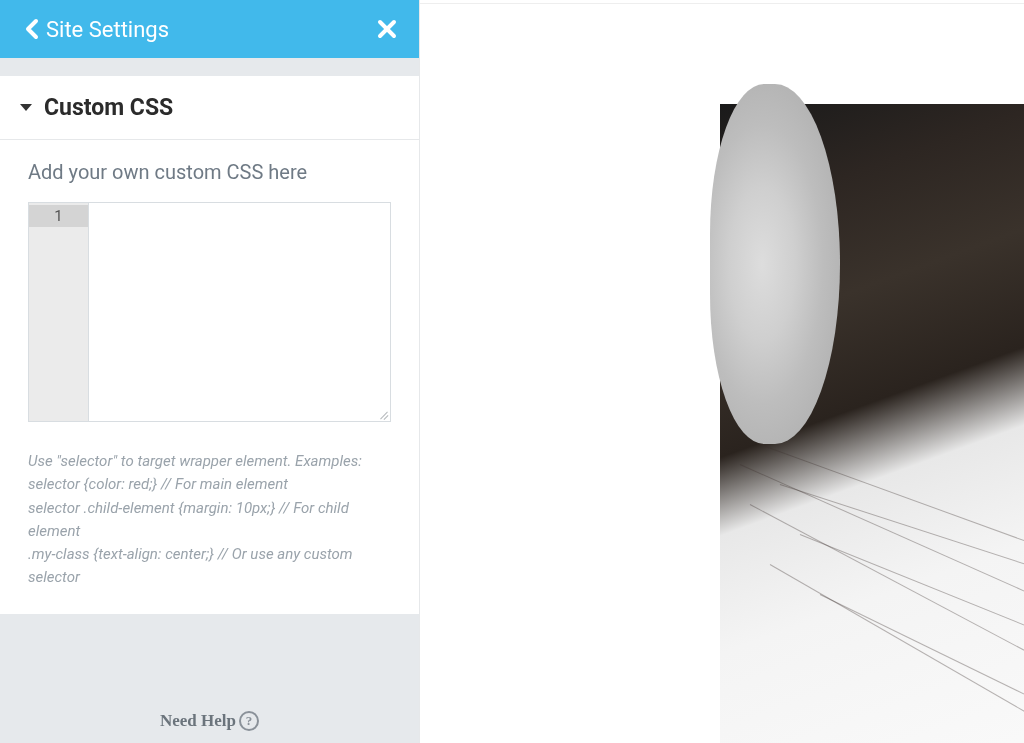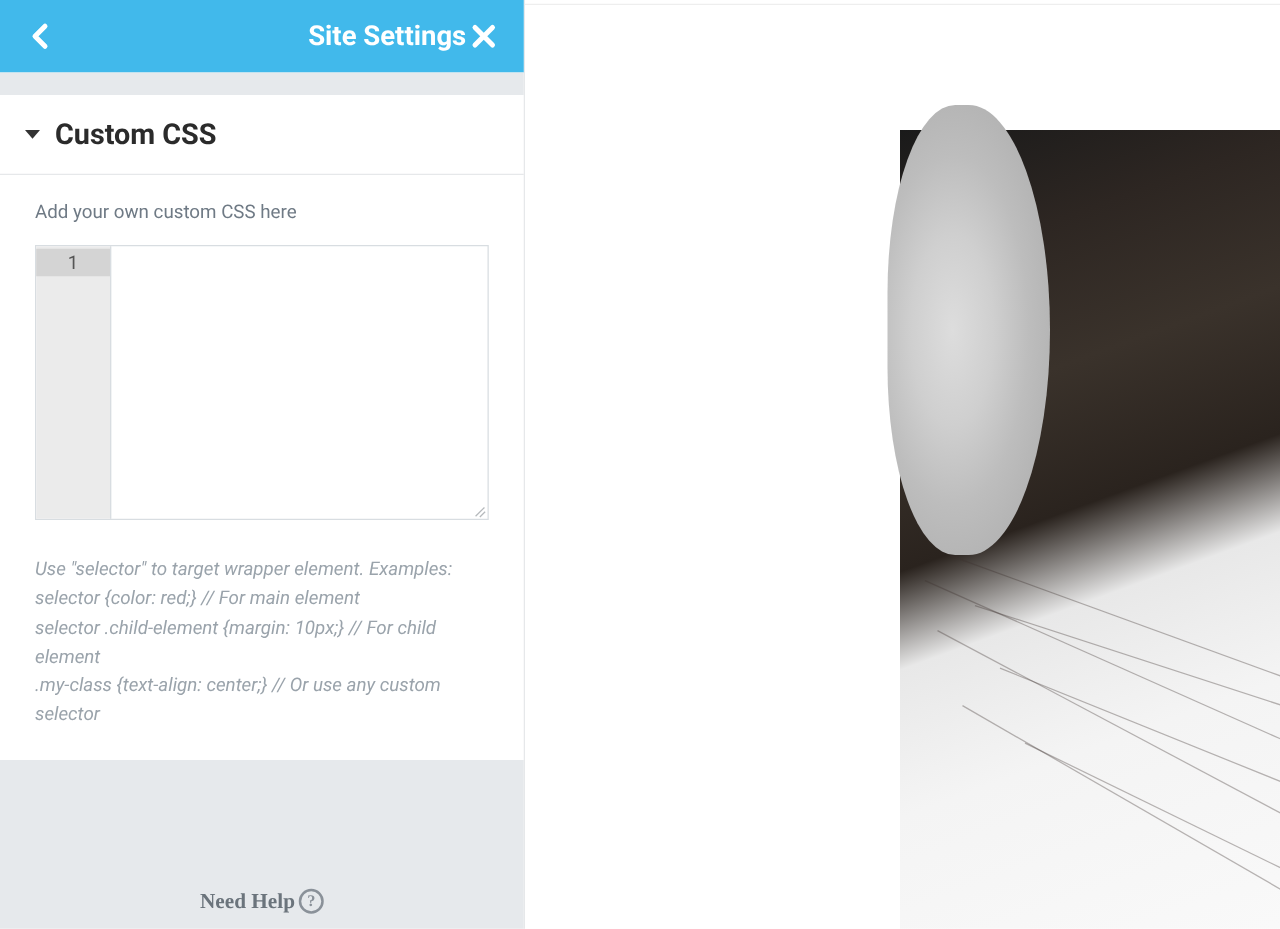--- a/index.html
+++ b/index.html
@@ -31,23 +31,23 @@
     background: #41b9eb;
     color: #fff;
     height: 58px;
     display: flex;
     align-items: center;
     justify-content: space-between;
     padding: 0 18px;
   }
   .sidebar-header .title {
     font-size: 22px;
-    font-weight: 700;
+    font-weight: 400;
     flex: 1;
-    text-align: right;
+    text-align: left;
   }
   .icon-btn {
     width: 28px; height: 28px;
     display: flex; align-items: center; justify-content: center;
     cursor: pointer;
     color: #fff;
   }
   .gray-band {
     height: 18px;
     background: #e6e9ec;
@@ -69,21 +69,21 @@
   .section-header .label {
     font-size: 23px;
     font-weight: 700;
     color: #2b2b2b;
   }
   .section-body {
     padding: 20px 28px 24px 28px;
     flex: 0 0 auto;
   }
   .field-label {
-    font-size: 15px;
+    font-size: 20px;
     color: #6f7a85;
     margin-bottom: 18px;
   }
   .code-editor {
     border: 1px solid #d8dde1;
     display: flex;
     height: 220px;
     background: #fff;
     position: relative;
   }

